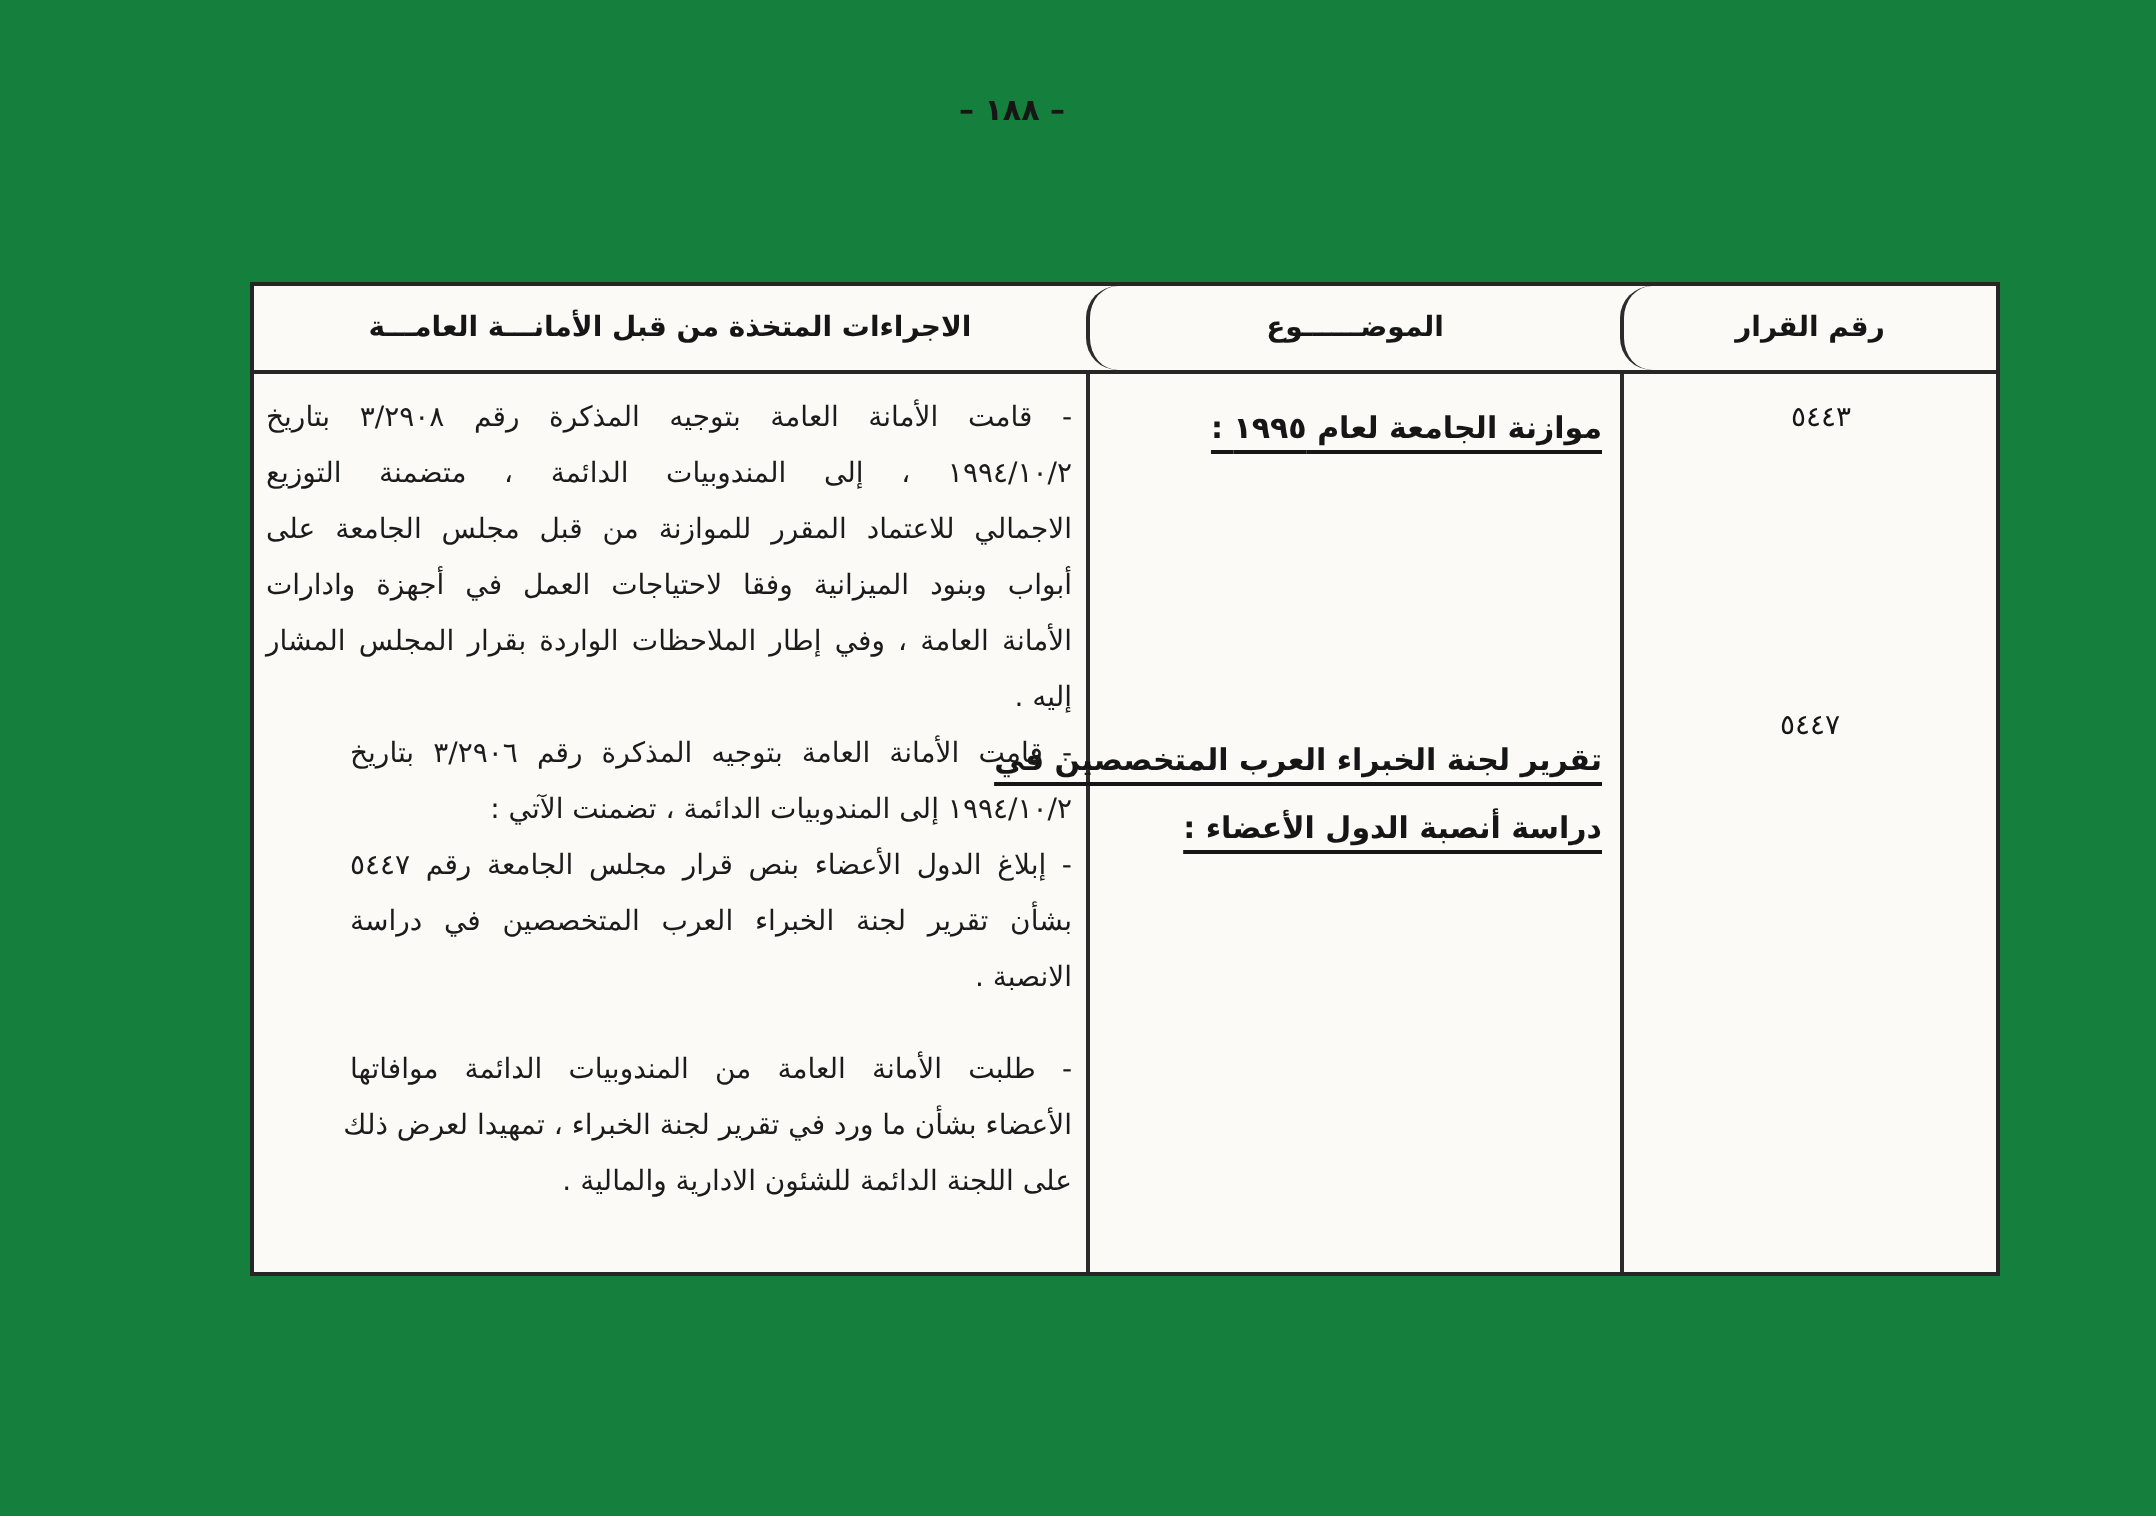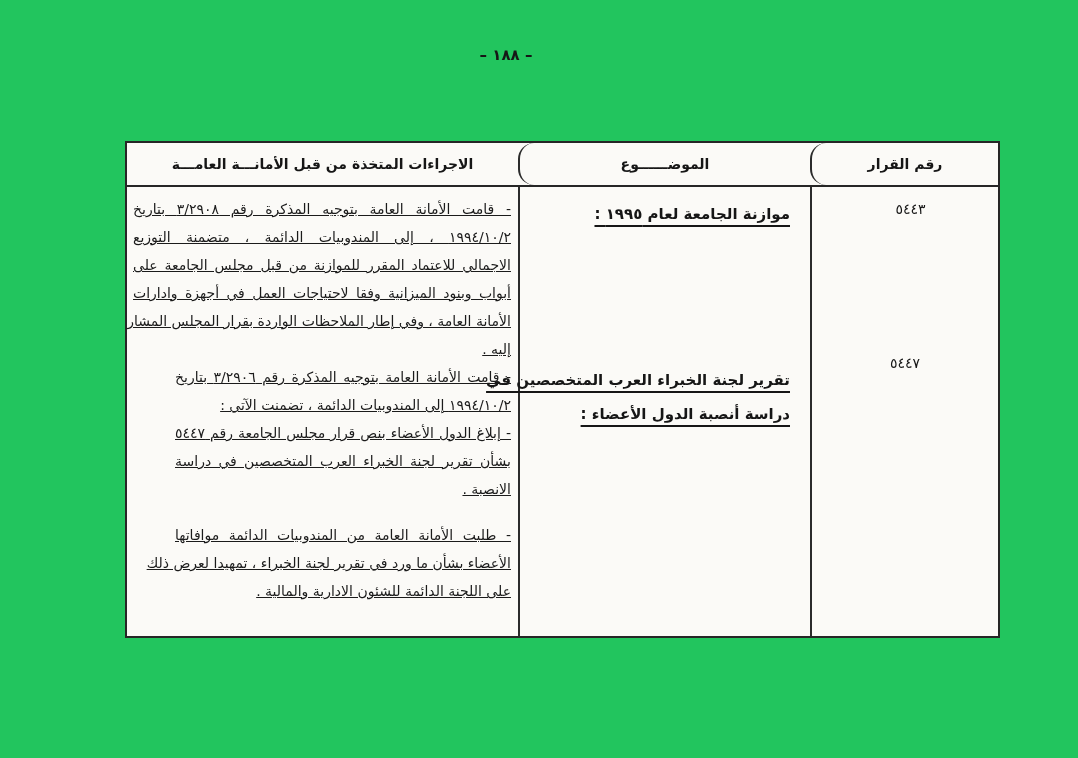--- a/index.html
+++ b/index.html
@@ -6,21 +6,21 @@
   body {
     width: 1078px; height: 758px;
     background: #ffffff;
     font-family: "DejaVu Sans", sans-serif;
     color: #1e1e1e;
     position: relative;
     overflow: hidden;
   }
   .page {
     position: absolute; inset: 0;
-    background: #22c55e;
+    background: #15803d;
   }
   .page-number {
     position: absolute;
     top: 46px; left: 0; right: 0;
     text-align: center;
     text-indent: 66px;
     direction: rtl;
     font-size: 15px;
     font-weight: bold;
     letter-spacing: 3px;
@@ -40,21 +40,21 @@
     height: 44px;
     border-bottom: 2px solid #262626;
     box-sizing: border-box;
   }
   .body-row {
     display: flex;
     height: 449px;
     box-sizing: border-box;
   }
   .col-decision { width: 188px; box-sizing: border-box; border-left: 2px solid #2b2b2b; }
-  .col-subject  { width: 292px; box-sizing: border-box; border-left: 2px solid #2b2b2b; }
+  .col-subject  { width: 267px; box-sizing: border-box; border-left: 2px solid #2b2b2b; }
   .col-actions  { flex: 1; box-sizing: border-box; }
   .header-row .cell {
     display: flex; align-items: center; justify-content: center;
     font-size: 14px; font-weight: bold;
     color: #161616;
     white-space: nowrap;
     border-radius: 16px;
   }
   .body-row .cell { position: relative; }
 
@@ -63,21 +63,21 @@
     position: absolute; left: 0; right: 0;
     text-align: center;
     font-size: 14px;
     letter-spacing: 5px;
     color: #161616;
   }
   .decision-num.e1 { top: 14px; margin-left: 11px; }
   .decision-num.e2 { top: 168px; }
 
   
-  .subject-block { position: absolute; right: 0; left: 0; padding: 0 20px 0 6px; }
+  .subject-block { position: absolute; right: 0; left: 0; padding: 0 9px 0 6px; }
   .subject-block.e1 { top: 10px; }
   .subject-block.e2 { top: 176px; }
   .subject-line {
     direction: rtl;
     text-align: right;
     font-size: 15px;
     font-weight: bold;
     line-height: 34px;
     text-decoration: underline;
     text-underline-offset: 6px;
@@ -94,21 +94,20 @@
   .para + .para { margin-top: 0px; }
   .para.gap-before { margin-top: 18px; }
   .line {
     direction: rtl;
     font-size: 14px;
     line-height: 28px;
     text-align: justify;
     text-align-last: justify;
     color: #1b1b1b;
     white-space: nowrap;
-    text-decoration: underline;
   }
   .line.last { text-align-last: right; white-space: normal; }
 </style>
 </head>
 <body>
 
 <div class="page">
 
   <div class="page-number">– ١٨٨ –</div>
 

